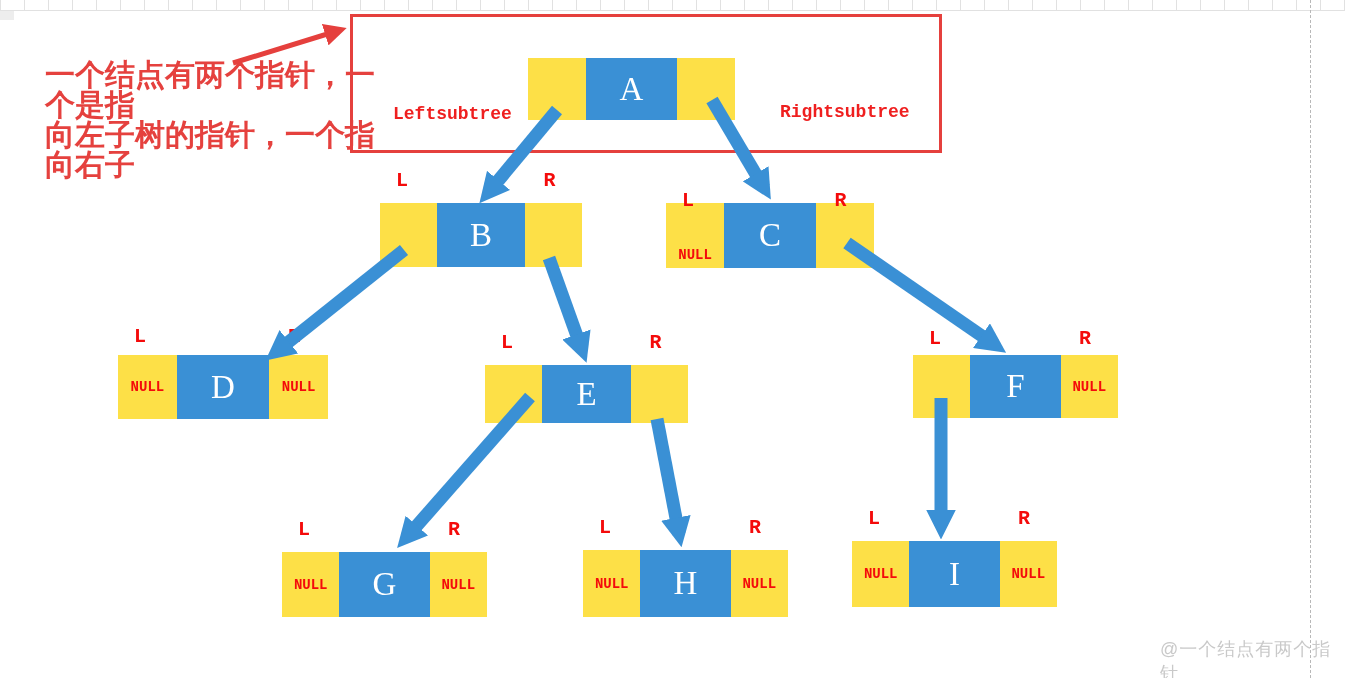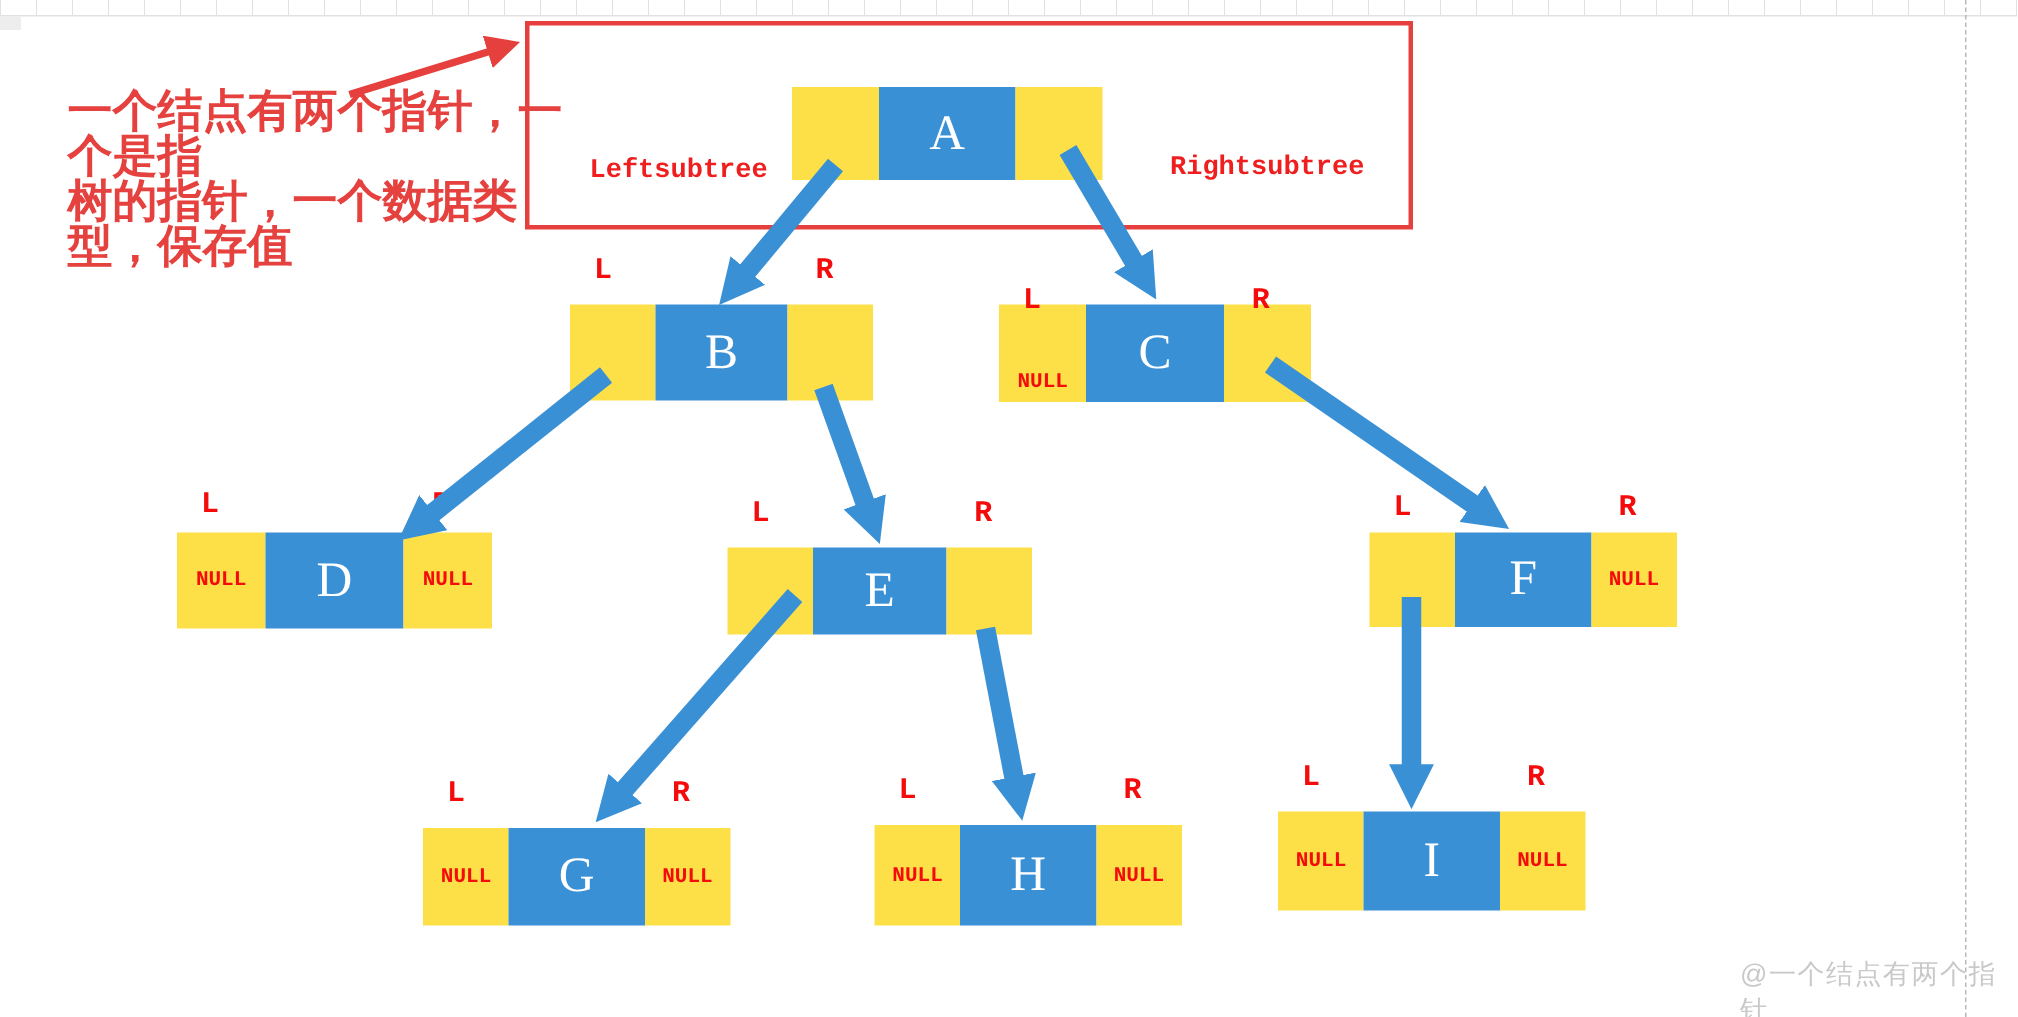--- a/index.html
+++ b/index.html
@@ -50,21 +50,21 @@
 <div id="canvas">
 
   <div class="grid-strip"></div>
   <div class="corner-cell"></div>
   <div class="page-break-line"></div>
 
   <div class="header-box"></div>
 
   <div class="annotation">
     <div>一个结点有两个指针，一个是指</div>
-    <div>树的指针，一个数据类型，保存值</div>
+    <div>向左子树的指针，一个指向右子</div>
   </div>
 
 
   <span class="subtree-label left">Leftsubtree</span>
   <span class="subtree-label right">Rightsubtree</span>
 
   <div class="node" style="left:528px;top:58px;width:207px;height:62px;">
     <div class="cell ptr">
         <span class="null-text"></span>
       </div>

